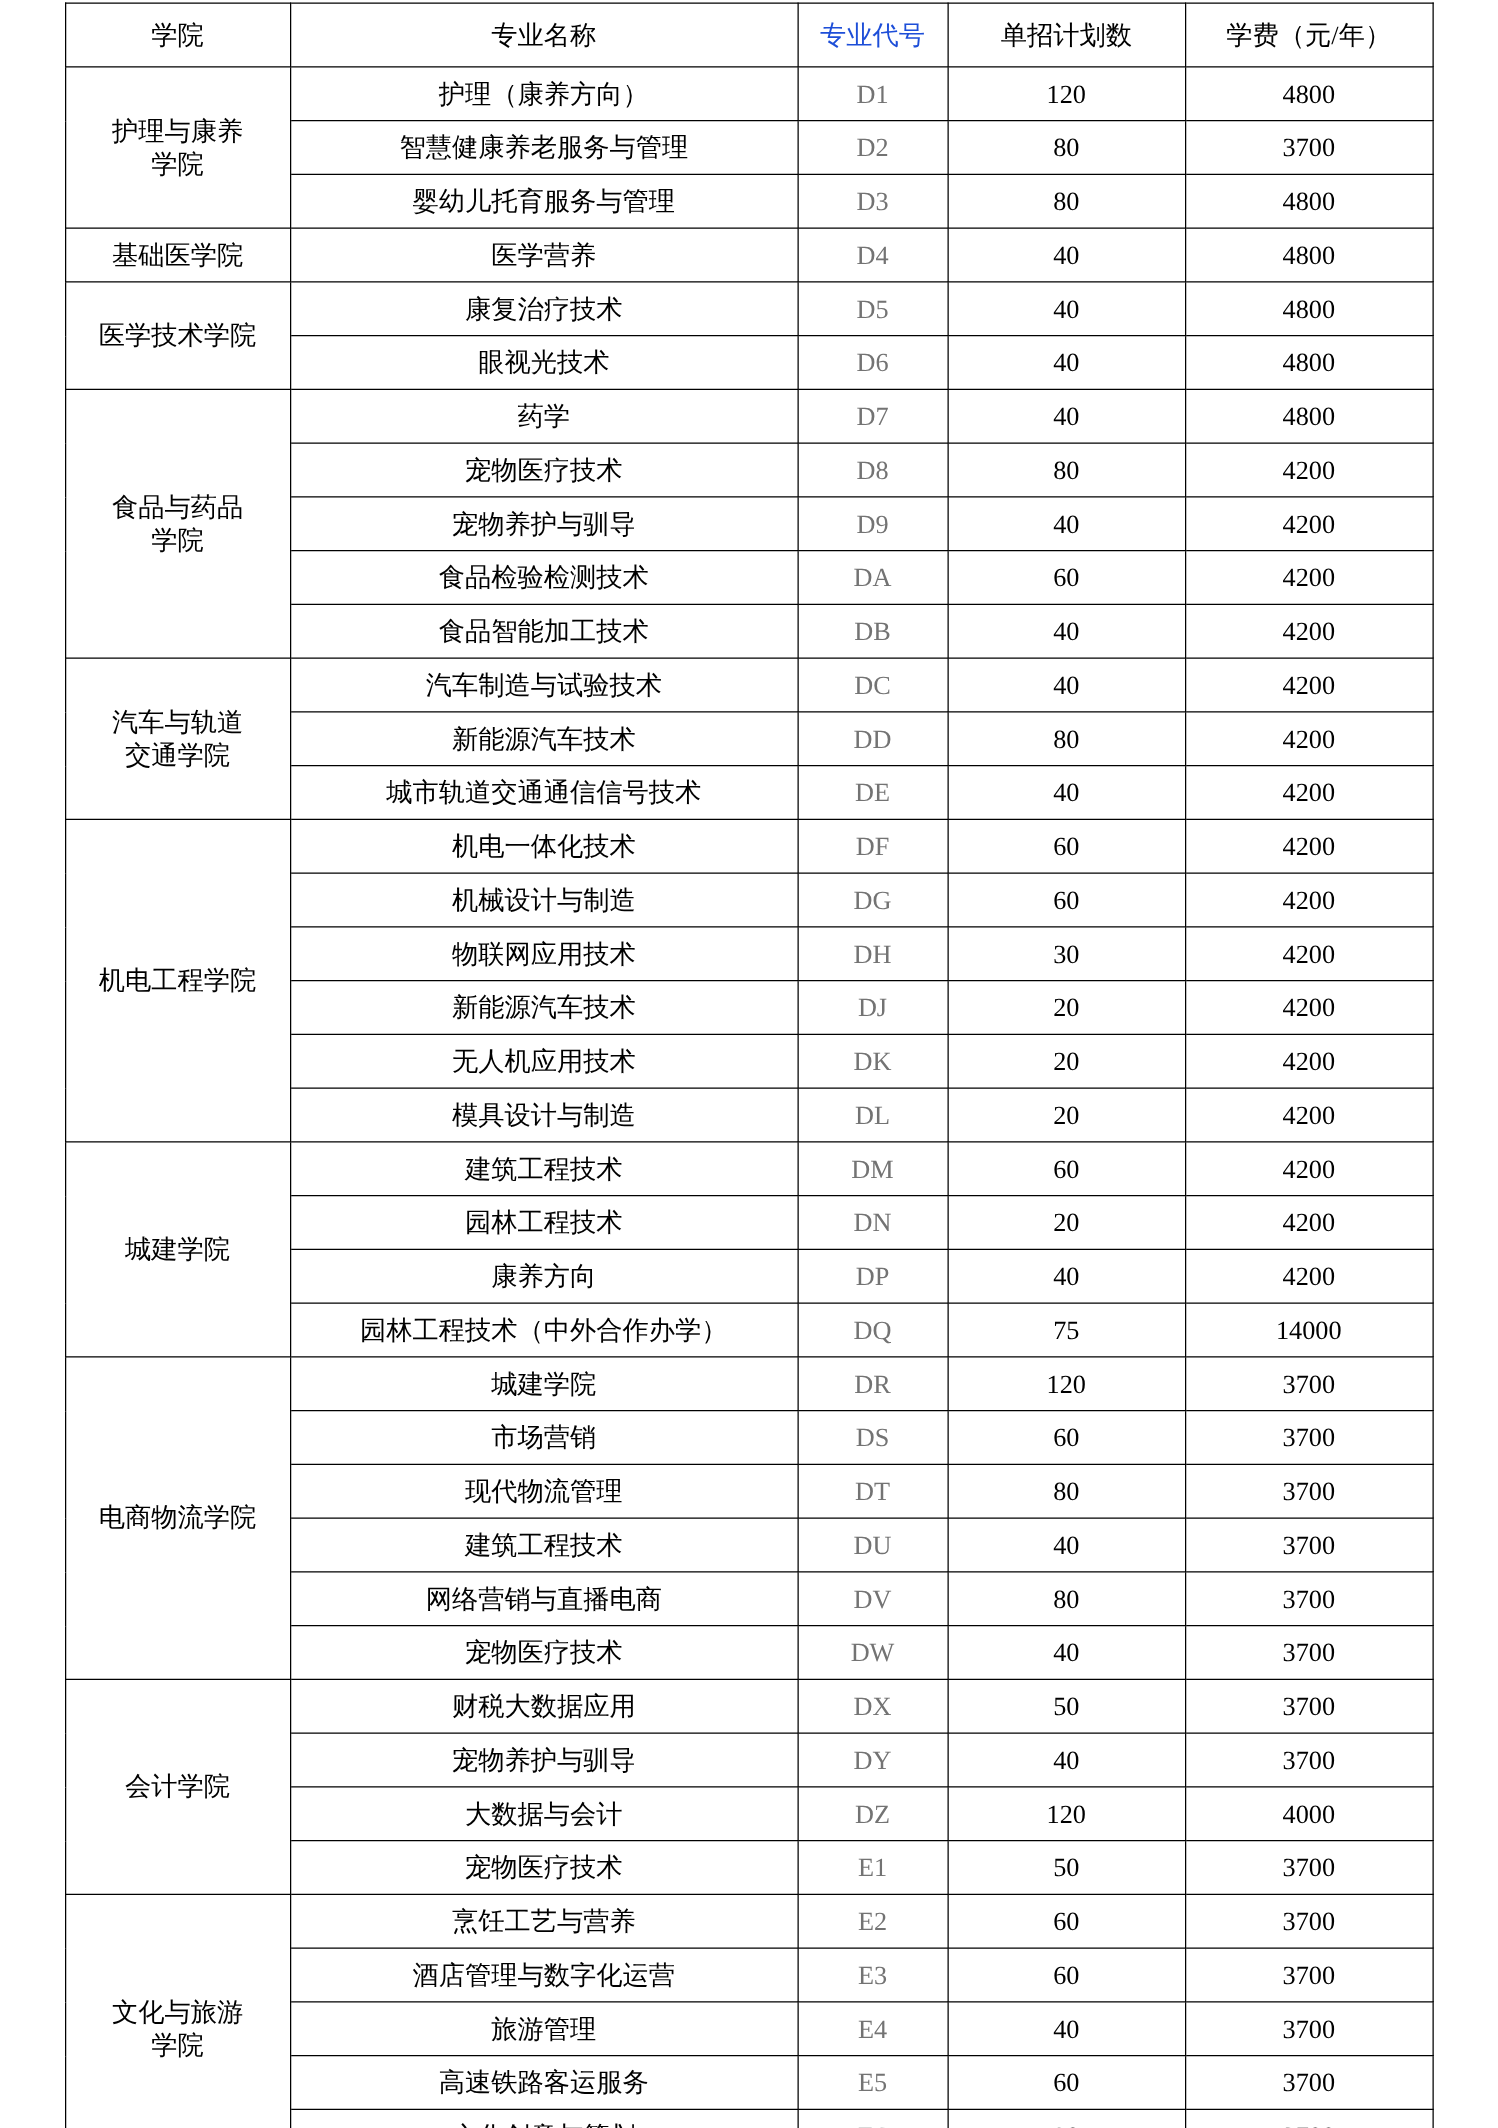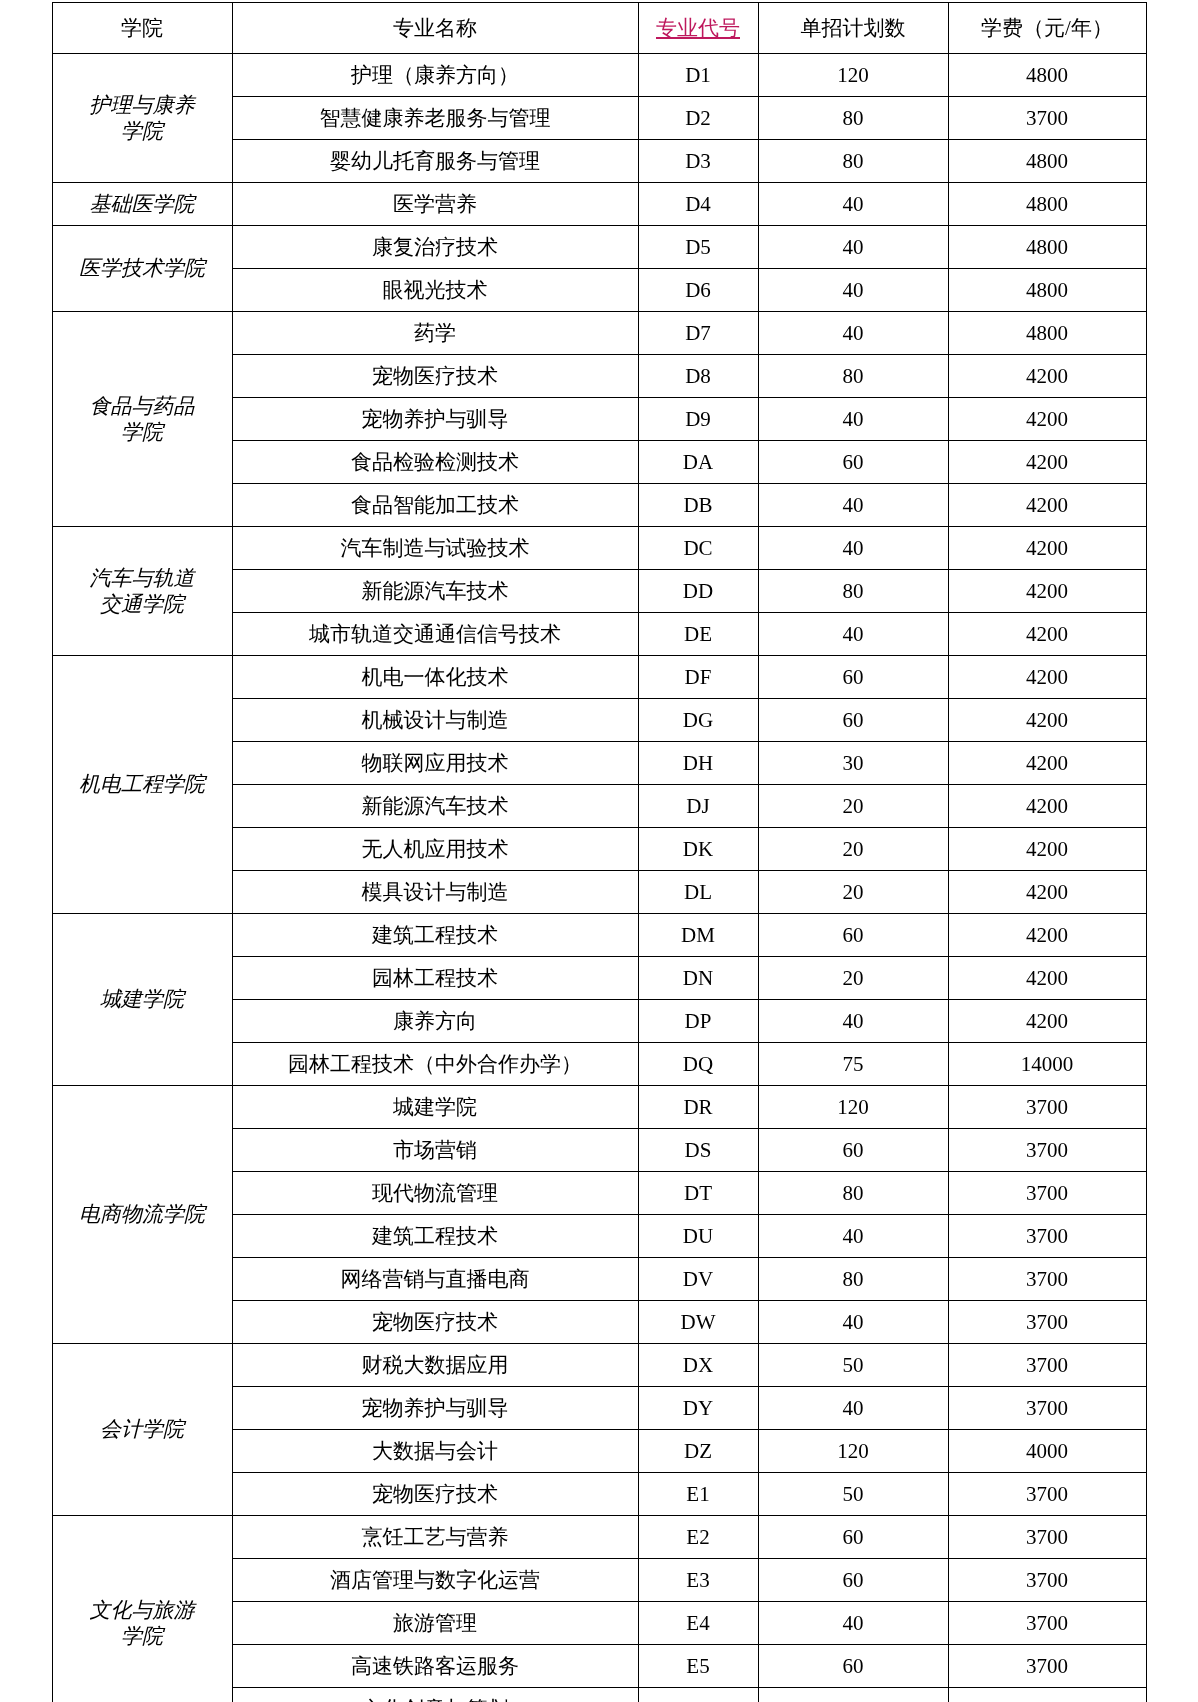--- a/index.html
+++ b/index.html
@@ -36,30 +36,28 @@
   col.c-major    { width: 406px; }
   col.c-code     { width: 120px; }
   col.c-plan     { width: 190px; }
   col.c-fee      { width: 198px; }
 
   thead td {
     height: 42px;
     font-size: 22px;
   }
   .code-cell {
-    color: #000000;
+    color: #737373;
   }
   .header-code {
-    color: #be185d;
-    text-decoration: underline;
+    color: #1d4ed8;
   }
   .college-cell {
     font-size: 21px;
     line-height: 1.3;
-    font-style: italic;
   }
   tbody td {
     height: 34px;
   }
 </style>
 </head>
 <body>
 
 <div class="sheet">
   <table class="majors">

